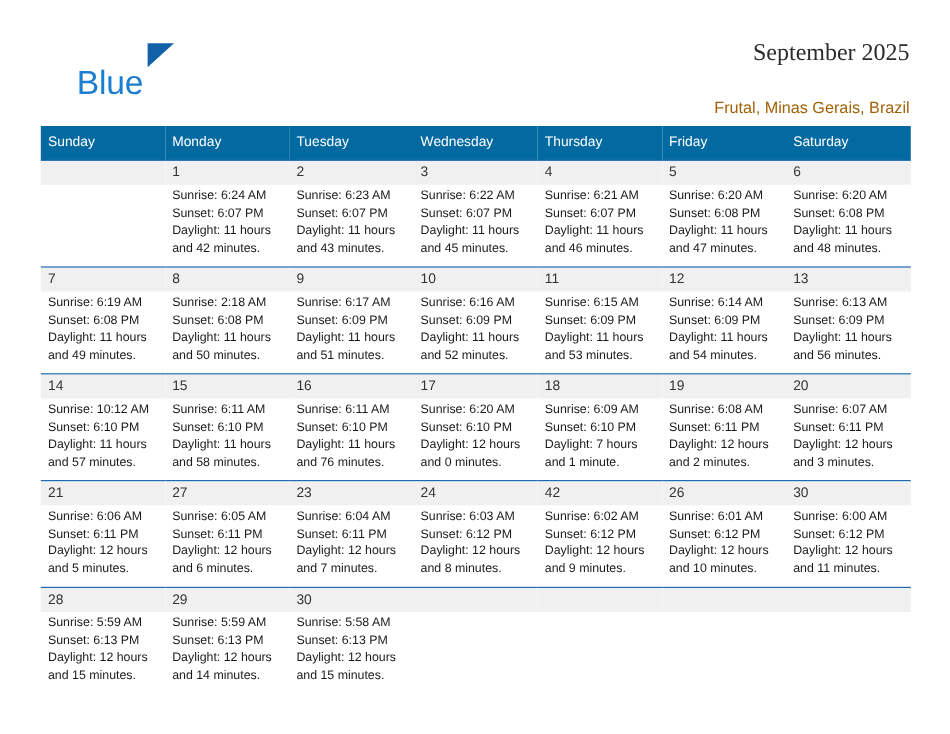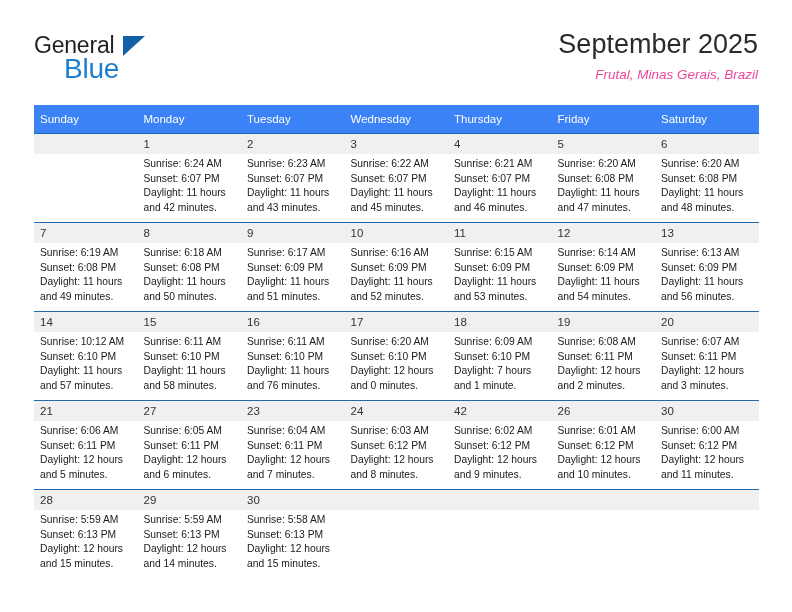--- a/index.html
+++ b/index.html
@@ -65,47 +65,47 @@
     border-right: 22px solid transparent;
   }
 
   .title-block {
     position: absolute;
     right: 0;
     top: 0;
     text-align: right;
   }
   .cal-title {
-    font-size: 27px;
+    font-size: 20px;
     color: #2b2b2b;
     line-height: 32px;
     white-space: nowrap;
     font-weight: normal;
     margin: 0;
+    font-family: Liberation Serif, serif;
   }
   .cal-subtitle {
     font-size: 13.5px;
-    color: #ec4899;
+    color: #a16207;
     line-height: 20px;
-    margin-top: 5px;
+    margin-top: 20px;
     white-space: nowrap;
-    font-style: italic;
   }
 
   
   .calendar {
     position: absolute;
     left: 34px;
     top: 105px;
     width: 724px;
     border-collapse: collapse;
     table-layout: fixed;
   }
   .calendar th {
-    background: #3b82f6;
+    background: #0369a1;
     color: #ffffff;
     font-size: 11.5px;
     font-weight: normal;
     text-align: left;
     padding: 5px 0 5px 6px;
     height: 18px;
     vertical-align: middle;
   }
   .calendar td {
     vertical-align: top;
@@ -138,21 +138,20 @@
   }
 </style>
 </head>
 <body>
 
 <div class="page">
 
   <div class="header">
 
     <div class="logo">
-      <span class="logo-general">General</span>
       <span class="logo-triangle"></span>
       <span class="logo-blue">Blue</span>
     </div>
 
     <div class="title-block">
       <h1 class="cal-title">September 2025</h1>
       <div class="cal-subtitle">Frutal, Minas Gerais, Brazil</div>
     </div>
 
   </div>
@@ -237,21 +236,21 @@
             <div class="daynum">7</div>
             <div class="details">
               <div>Sunrise: 6:19 AM</div>
               <div>Sunset: 6:08 PM</div>
               <div>Daylight: 11 hours and 49 minutes.</div>
             </div>
           </td>
           <td>
             <div class="daynum">8</div>
             <div class="details">
-              <div>Sunrise: 6:18 AM</div>
+              <div>Sunrise: 2:18 AM</div>
               <div>Sunset: 6:08 PM</div>
               <div>Daylight: 11 hours and 50 minutes.</div>
             </div>
           </td>
           <td>
             <div class="daynum">9</div>
             <div class="details">
               <div>Sunrise: 6:17 AM</div>
               <div>Sunset: 6:09 PM</div>
               <div>Daylight: 11 hours and 51 minutes.</div>

